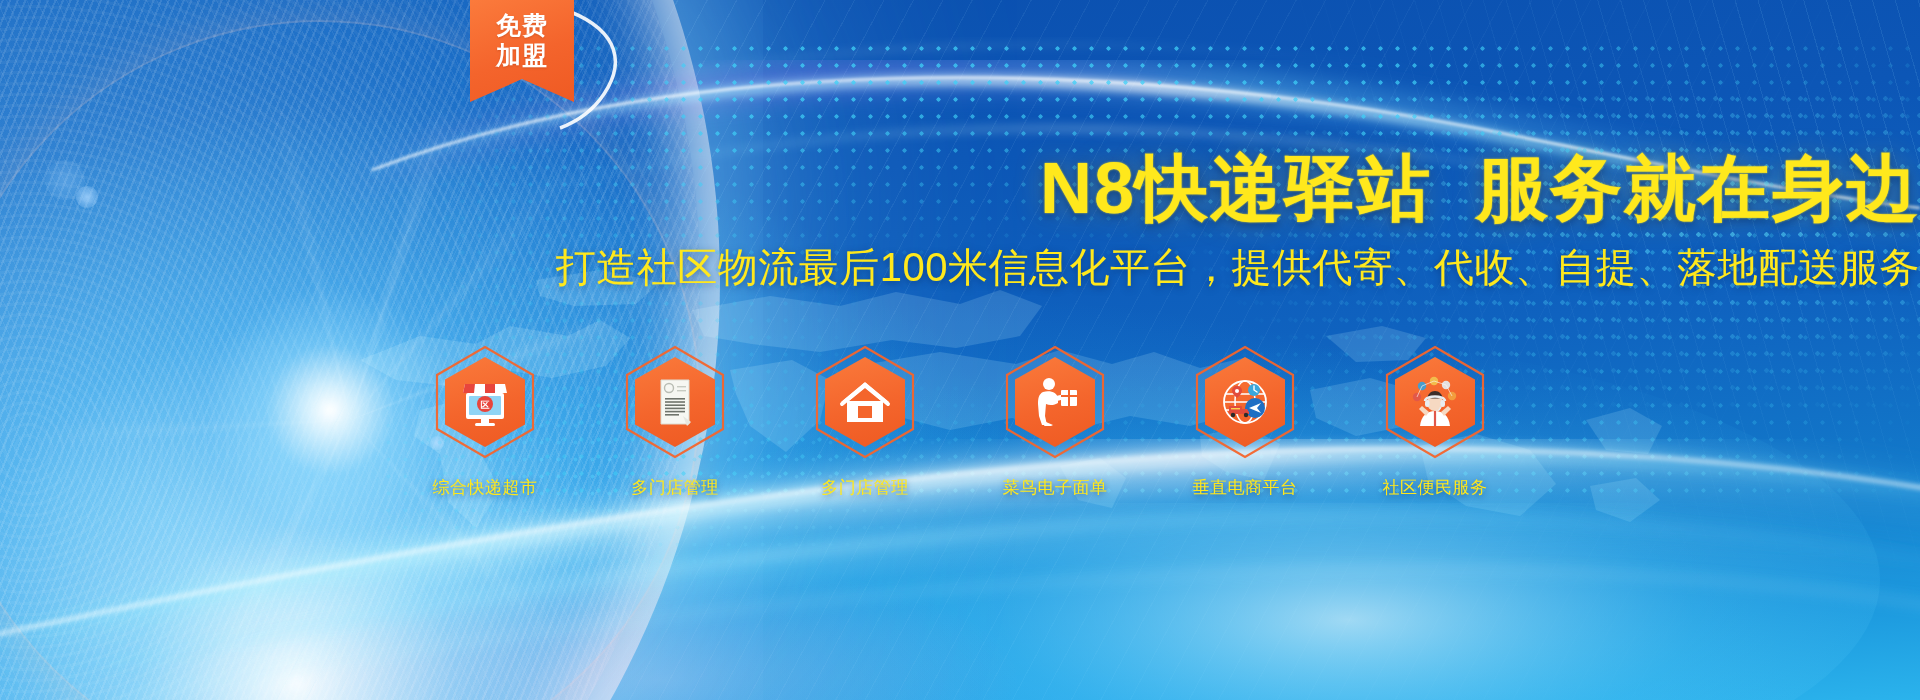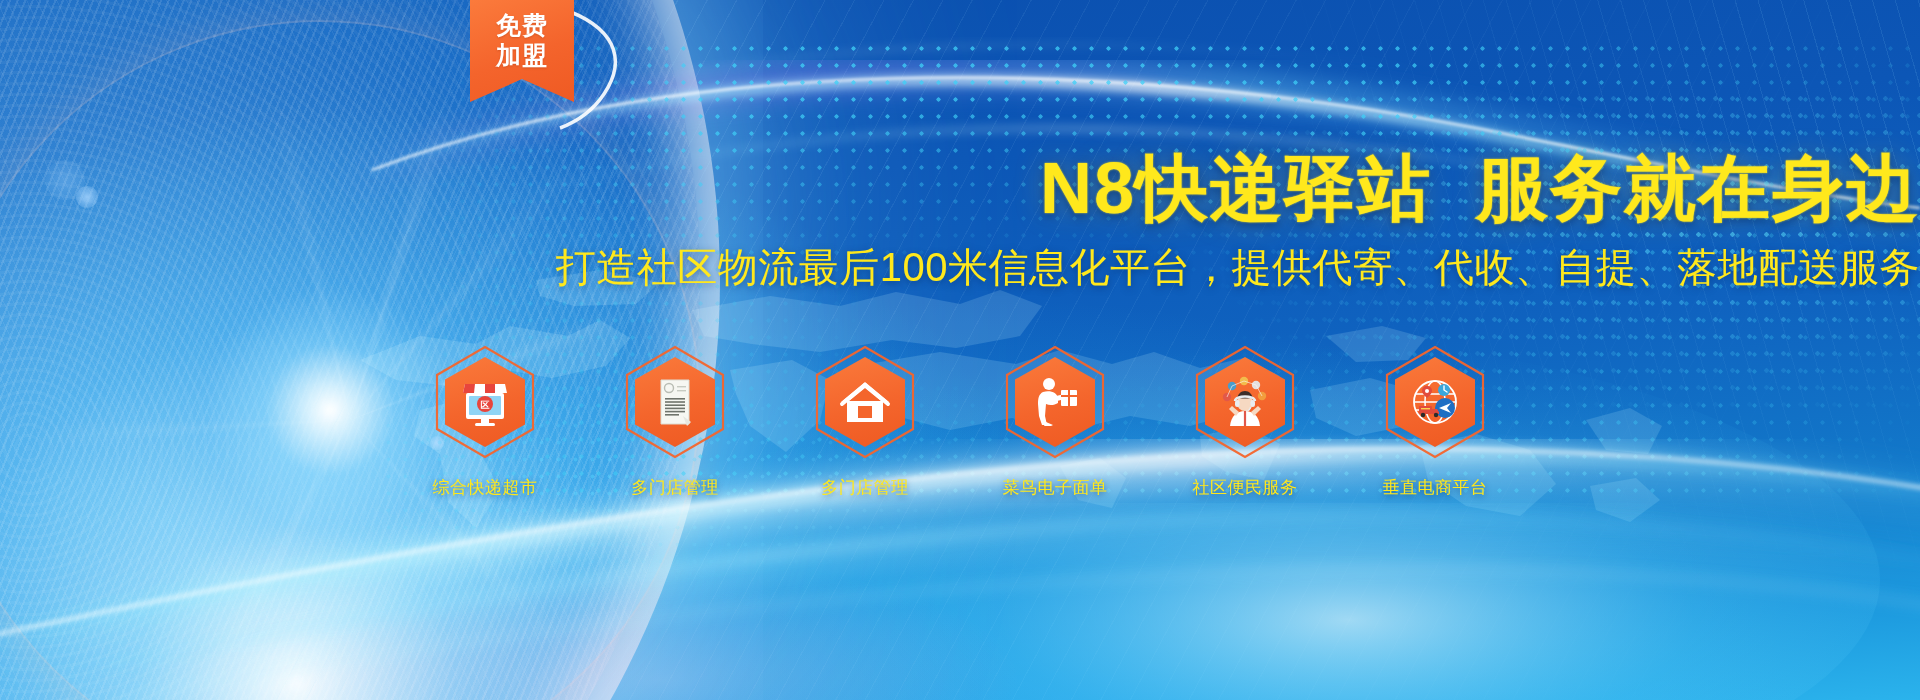--- a/index.html
+++ b/index.html
@@ -499,20 +499,48 @@
     </div>
 
     <div class="feature">
       <div class="hex-wrap">
         <svg class="hex-outline" viewBox="0 0 102 114">
           <polygon points="51,2 99,30 99,84 51,112 3,84 3,30" fill="none" stroke="#f4652c" stroke-width="2.2" opacity=".95"></polygon>
         </svg>
         <div class="hex-fill"></div>
         <div class="hex-icon">
           <svg viewBox="0 0 52 52" width="52" height="52">
+            <circle cx="26" cy="26" r="21" fill="none" stroke="#ffffff" stroke-width="1.8"></circle>
+            <ellipse cx="26" cy="26" rx="10" ry="21" fill="none" stroke="#ffffff" stroke-width="1.5"></ellipse>
+            <path d="M6,18 H46 M6,34 H46 M5,26 H47" stroke="#ffffff" stroke-width="1.5" fill="none"></path>
+            <circle cx="35" cy="14" r="6" fill="#3aa7dd"></circle>
+            <path d="M35,10 V14 L38,16" stroke="#ffffff" stroke-width="1.4" fill="none" stroke-linecap="round"></path>
+            <path d="M18,10 C21,10 23,12 23,15 C23,18 18,22 18,22 C18,22 13,18 13,15 C13,12 15,10 18,10 Z" fill="#e24b3c"></path>
+            <circle cx="18" cy="15" r="2" fill="#ffffff"></circle>
+            <circle cx="36" cy="32" r="10" fill="#1f6fc4"></circle>
+            <path d="M30,32 L42,27 L38,32 L42,37 Z" fill="#ffffff"></path>
+            <rect x="10" y="30" width="13" height="8" rx="1" fill="#e24b3c"></rect>
+            <path d="M23,33 H28 L30,36 V38 H23 Z" fill="#e24b3c"></path>
+            <circle cx="14" cy="39" r="2.2" fill="#2b2b2b"></circle>
+            <circle cx="27" cy="39" r="2.2" fill="#2b2b2b"></circle>
+            <rect x="12" y="32" width="9" height="1.4" fill="#ffd34d"></rect>
+          </svg>
+        </div>
+      </div>
+      <div class="feature-label">垂直电商平台</div>
+    </div>
+
+    <div class="feature">
+      <div class="hex-wrap">
+        <svg class="hex-outline" viewBox="0 0 102 114">
+          <polygon points="51,2 99,30 99,84 51,112 3,84 3,30" fill="none" stroke="#f4652c" stroke-width="2.2" opacity=".95"></polygon>
+        </svg>
+        <div class="hex-fill"></div>
+        <div class="hex-icon">
+          <svg viewBox="0 0 52 52" width="52" height="52">
             <g opacity=".95">
               <circle cx="13" cy="10" r="4.2" fill="#3f9fd6"></circle>
               <circle cx="25" cy="5" r="4.2" fill="#f2c14e"></circle>
               <circle cx="37" cy="9" r="4.2" fill="#e4e7ea"></circle>
               <circle cx="43" cy="20" r="4.2" fill="#f2a03e"></circle>
               <circle cx="8" cy="21" r="4.2" fill="#e2584a"></circle>
               <path d="M13,10 L25,5 L37,9 L43,20 M8,21 L13,10" stroke="#ffffff" stroke-width="0.9" fill="none" opacity=".7"></path>
             </g>
             <circle cx="26" cy="27" r="8" fill="#f6d9c2"></circle>
             <path d="M18,25 C18,18 22,15 26,15 C30,15 34,18 34,25 L34,21 C31,23 21,23 18,21 Z" fill="#3b2e2a"></path>
@@ -523,42 +551,14 @@
             <path d="M26,35 C34,35 40,40 41,50 L11,50 C12,40 18,35 26,35 Z" fill="#ffffff"></path>
             <path d="M26,35 L26,50" stroke="#e1574a" stroke-width="2.2"></path>
             <path d="M20,36 L13,30 L10,33 L17,40 Z" fill="#f6d9c2"></path>
             <path d="M32,36 L39,30 L42,33 L35,40 Z" fill="#f6d9c2"></path>
           </svg>
         </div>
       </div>
       <div class="feature-label">社区便民服务</div>
     </div>
 
-    <div class="feature">
-      <div class="hex-wrap">
-        <svg class="hex-outline" viewBox="0 0 102 114">
-          <polygon points="51,2 99,30 99,84 51,112 3,84 3,30" fill="none" stroke="#f4652c" stroke-width="2.2" opacity=".95"></polygon>
-        </svg>
-        <div class="hex-fill"></div>
-        <div class="hex-icon">
-          <svg viewBox="0 0 52 52" width="52" height="52">
-            <circle cx="26" cy="26" r="21" fill="none" stroke="#ffffff" stroke-width="1.8"></circle>
-            <ellipse cx="26" cy="26" rx="10" ry="21" fill="none" stroke="#ffffff" stroke-width="1.5"></ellipse>
-            <path d="M6,18 H46 M6,34 H46 M5,26 H47" stroke="#ffffff" stroke-width="1.5" fill="none"></path>
-            <circle cx="35" cy="14" r="6" fill="#3aa7dd"></circle>
-            <path d="M35,10 V14 L38,16" stroke="#ffffff" stroke-width="1.4" fill="none" stroke-linecap="round"></path>
-            <path d="M18,10 C21,10 23,12 23,15 C23,18 18,22 18,22 C18,22 13,18 13,15 C13,12 15,10 18,10 Z" fill="#e24b3c"></path>
-            <circle cx="18" cy="15" r="2" fill="#ffffff"></circle>
-            <circle cx="36" cy="32" r="10" fill="#1f6fc4"></circle>
-            <path d="M30,32 L42,27 L38,32 L42,37 Z" fill="#ffffff"></path>
-            <rect x="10" y="30" width="13" height="8" rx="1" fill="#e24b3c"></rect>
-            <path d="M23,33 H28 L30,36 V38 H23 Z" fill="#e24b3c"></path>
-            <circle cx="14" cy="39" r="2.2" fill="#2b2b2b"></circle>
-            <circle cx="27" cy="39" r="2.2" fill="#2b2b2b"></circle>
-            <rect x="12" y="32" width="9" height="1.4" fill="#ffd34d"></rect>
-          </svg>
-        </div>
-      </div>
-      <div class="feature-label">垂直电商平台</div>
-    </div>
-
   </div>
 </div>
 
 </body></html>

